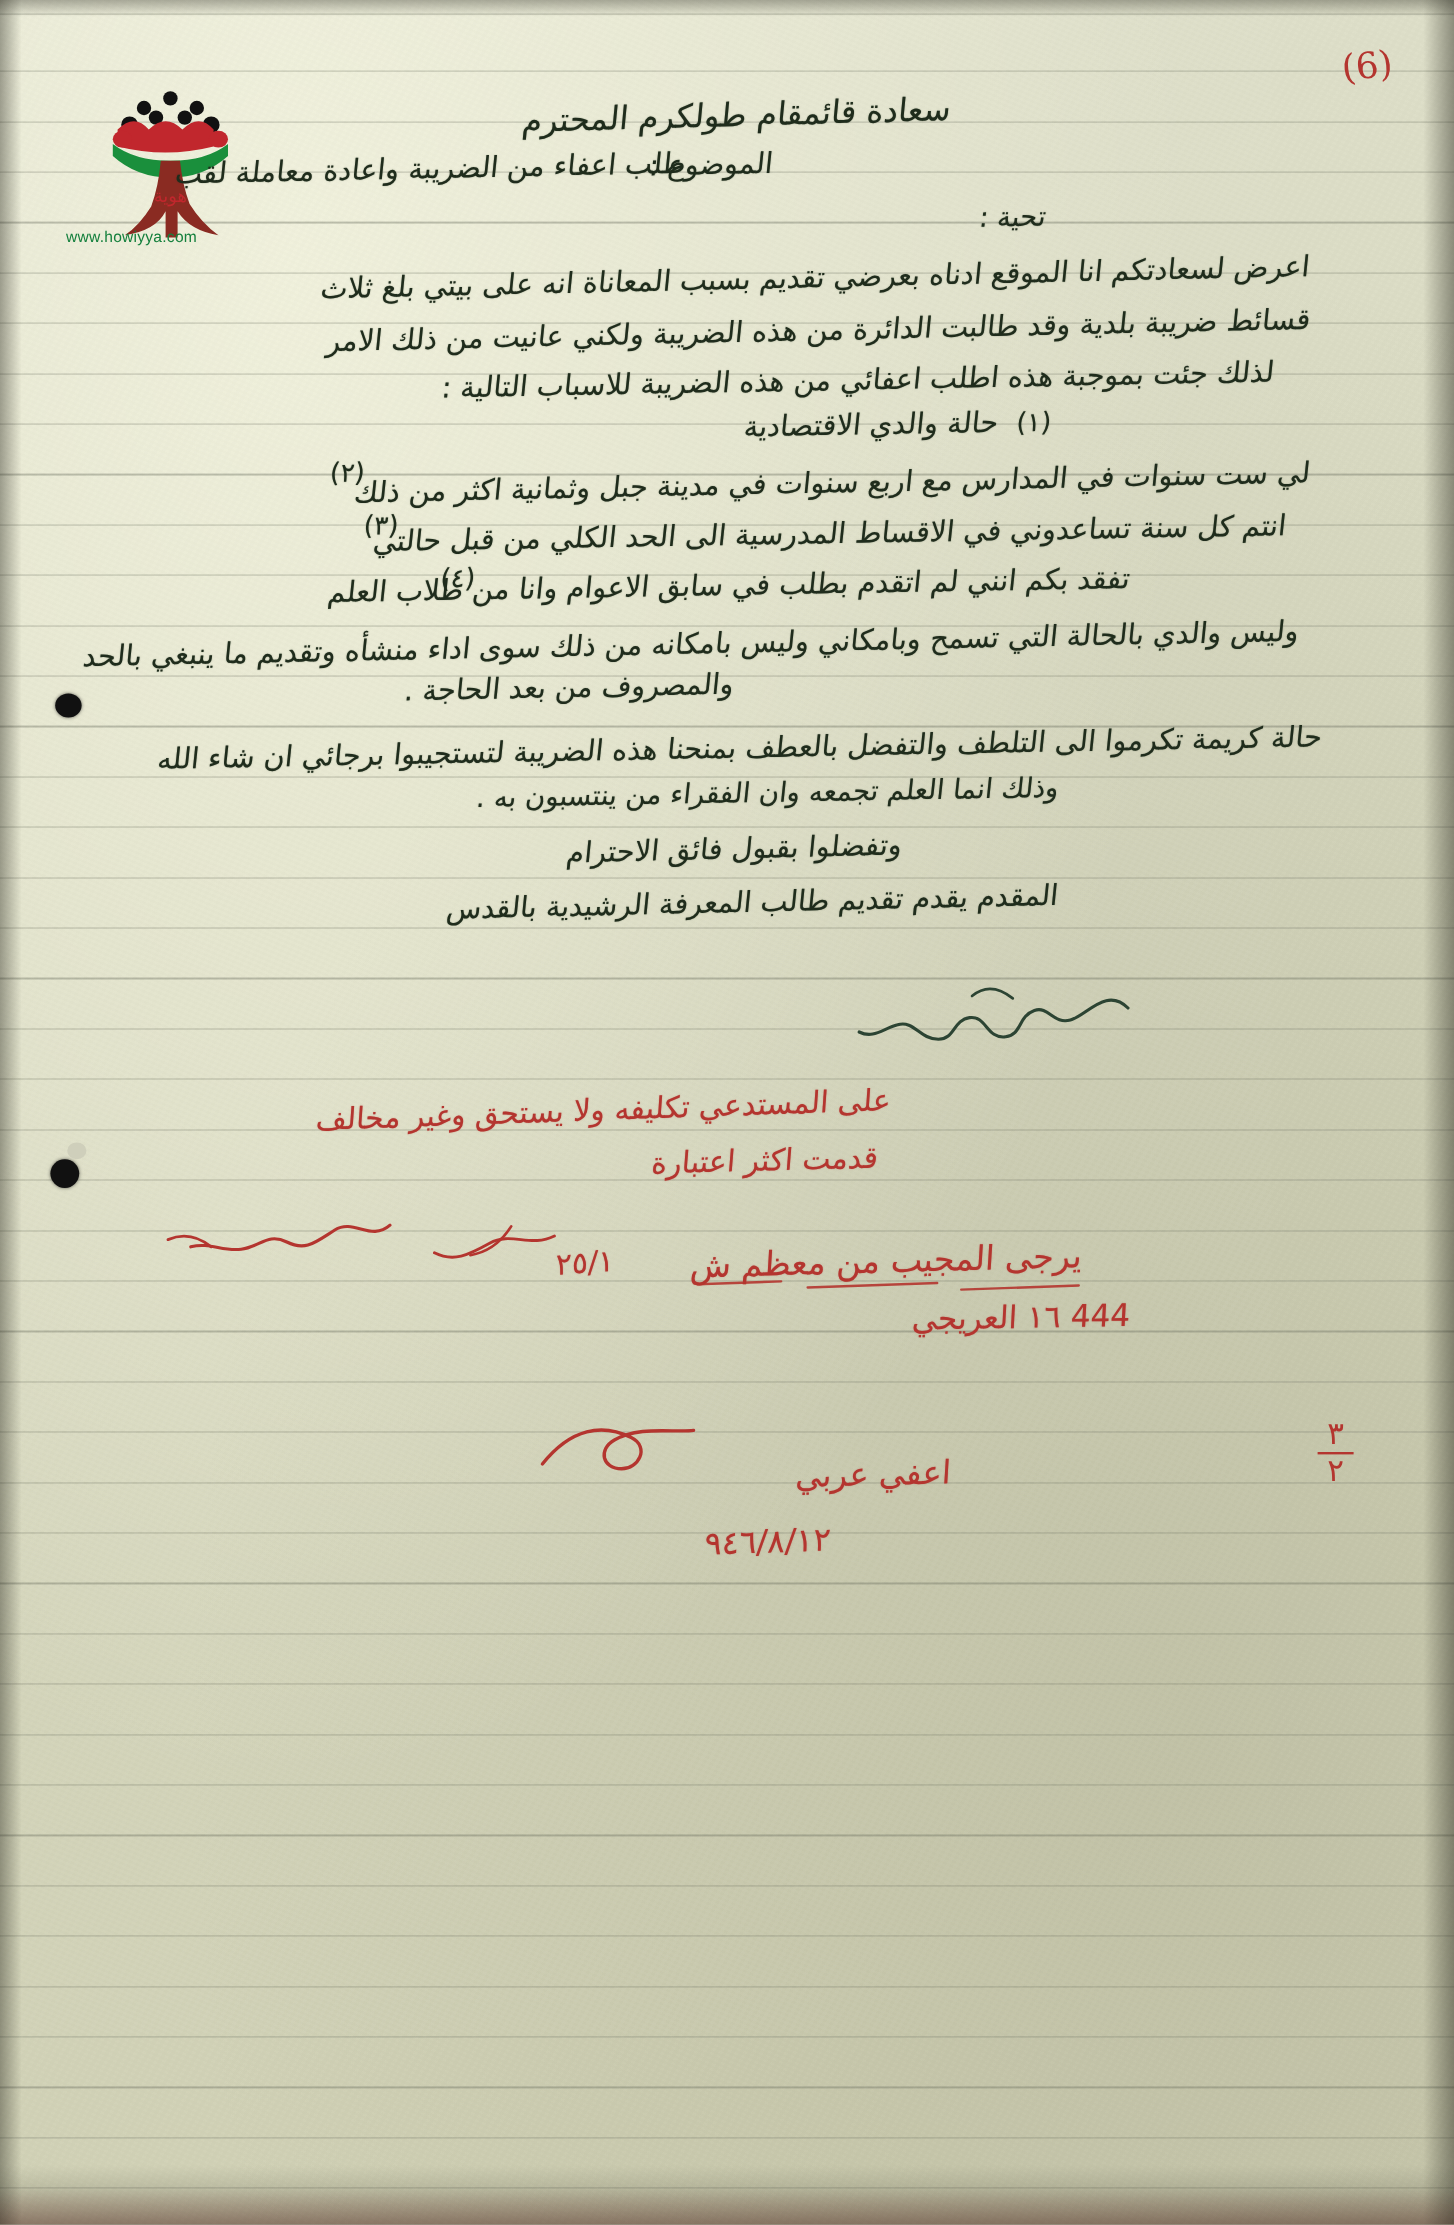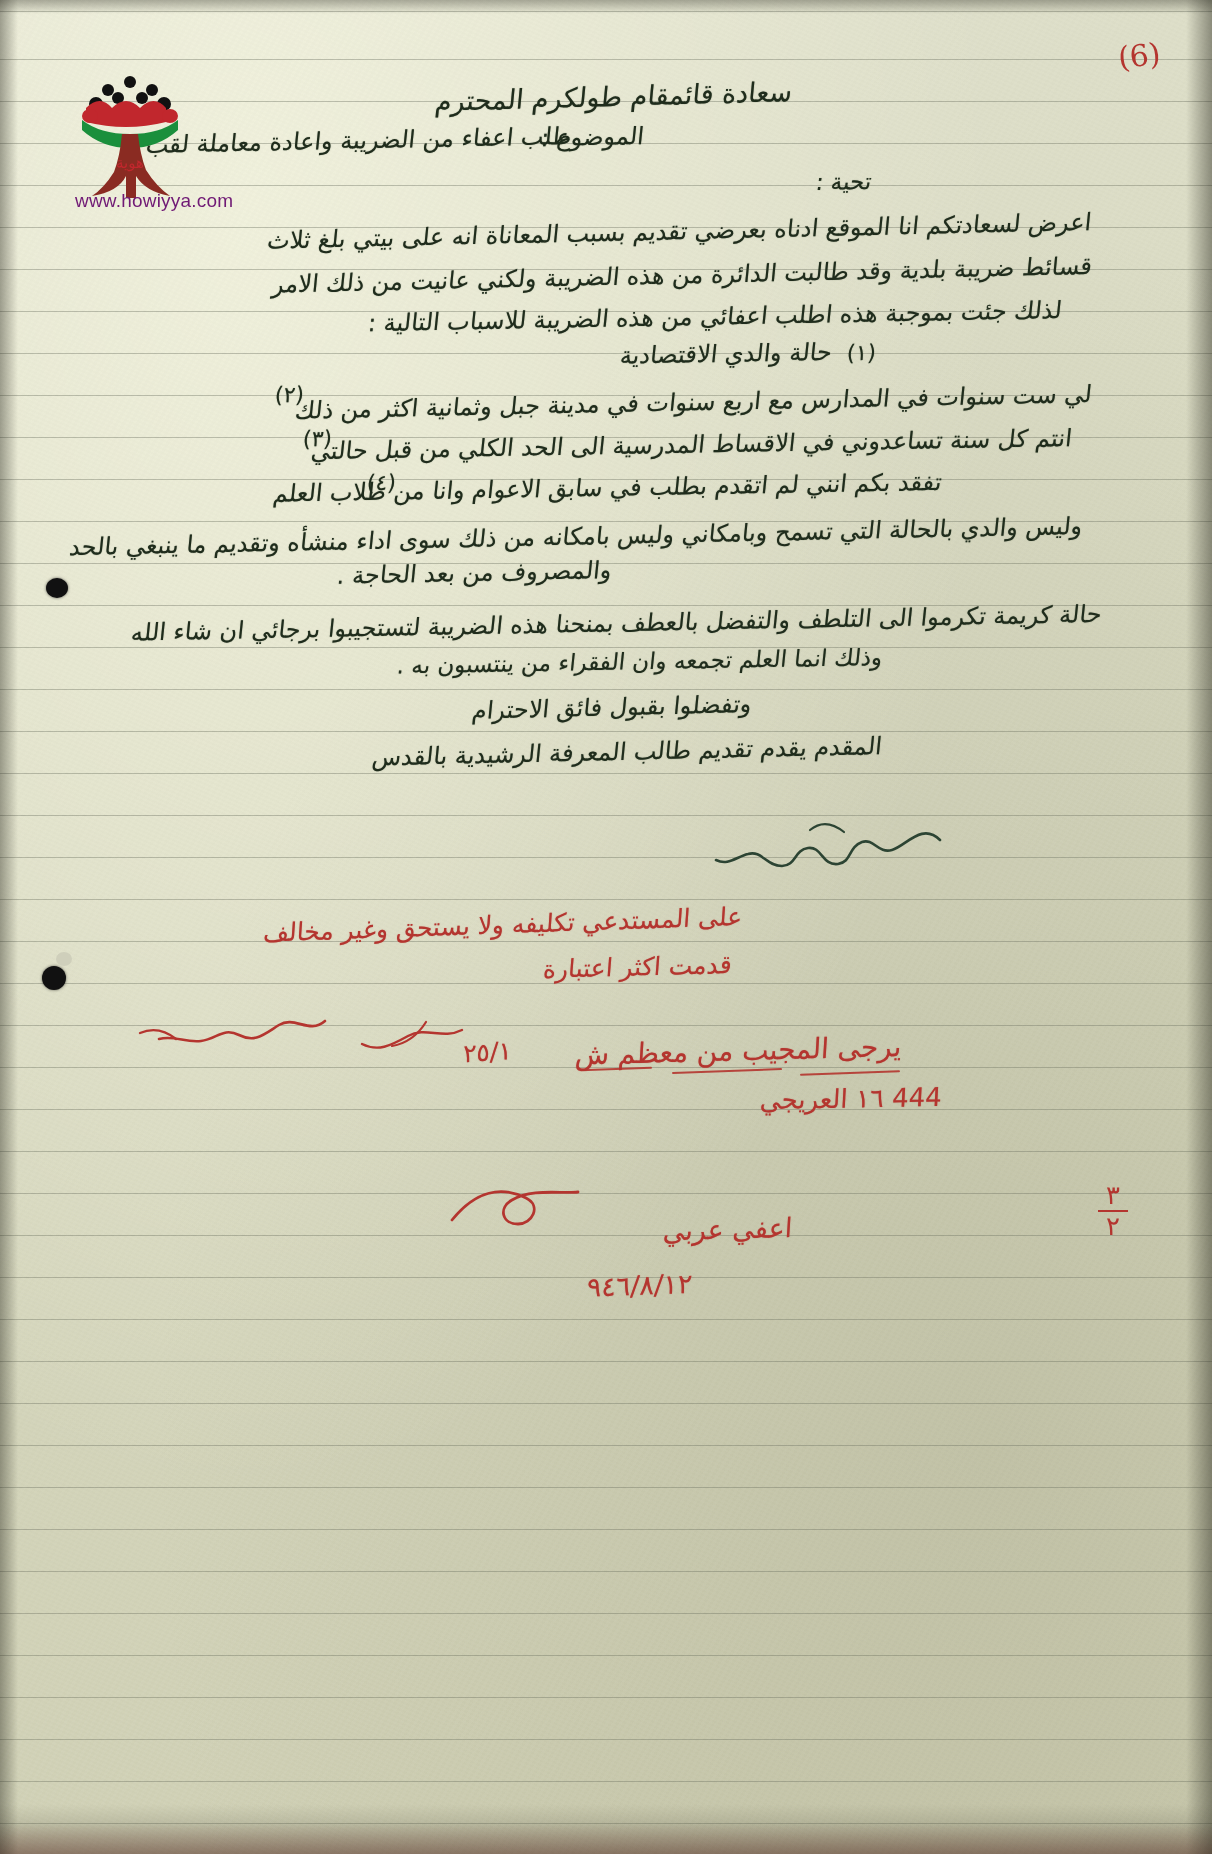--- a/index.html
+++ b/index.html
@@ -79,36 +79,35 @@
     position: absolute;
     left: 0; right: 0; bottom: 0;
     height: 30px;
     background: linear-gradient(to top, rgba(160,60,60,.30), rgba(160,60,60,0));
     mix-blend-mode: multiply;
   }
 
   
   .logo {
     position: absolute;
-    left: 60px;
+    left: 72px;
     top: 46px;
     width: 140px;
     height: 160px;
   }
   .logo svg { display:block; }
   .logo-url {
     position: absolute;
     left: 55px;
     top: 190px;
     font-family: "Liberation Sans", sans-serif;
-    font-size: 19px;
-    color: #701a75;
+    font-size: 13px;
+    color: #15803d;
     letter-spacing: .2px;
     white-space: nowrap;
-    margin-left: 20px;
   }
 
   
   .hw {
     position: absolute;
     font-family: "DejaVu Sans", sans-serif;
     direction: rtl;
     white-space: nowrap;
     color: #23331f;
     text-shadow: 0 0 1px rgba(35,50,30,.55);

